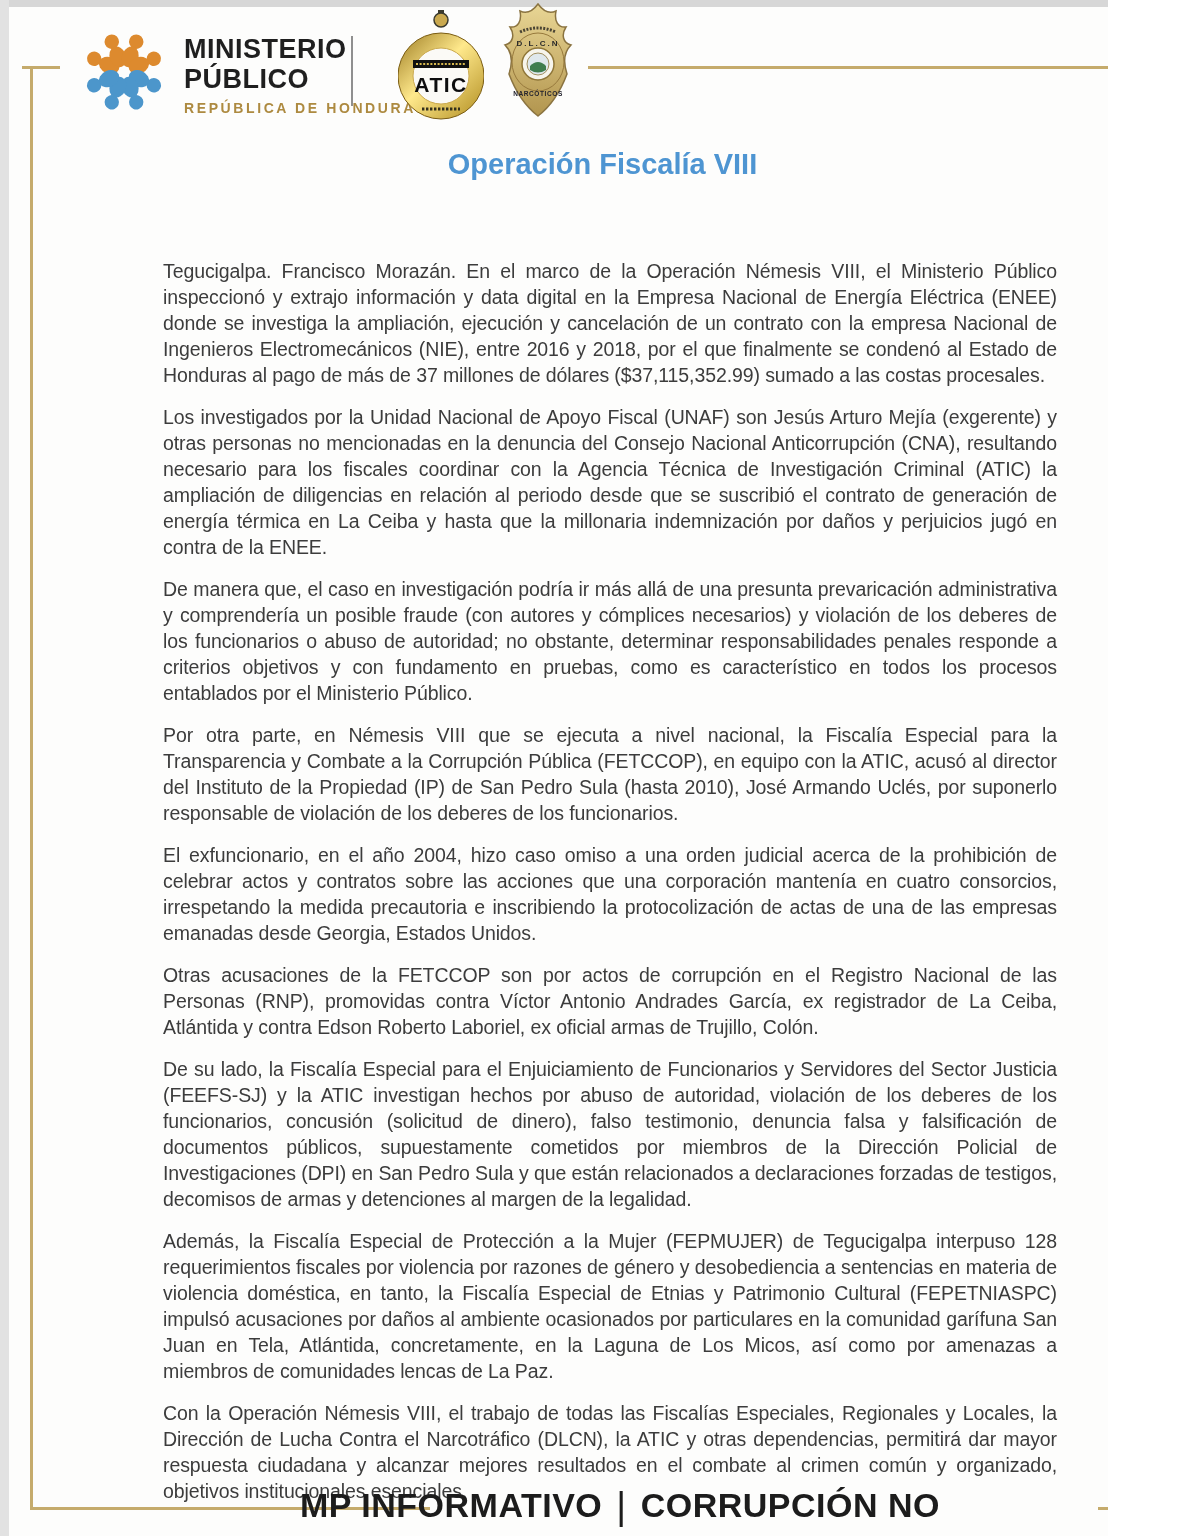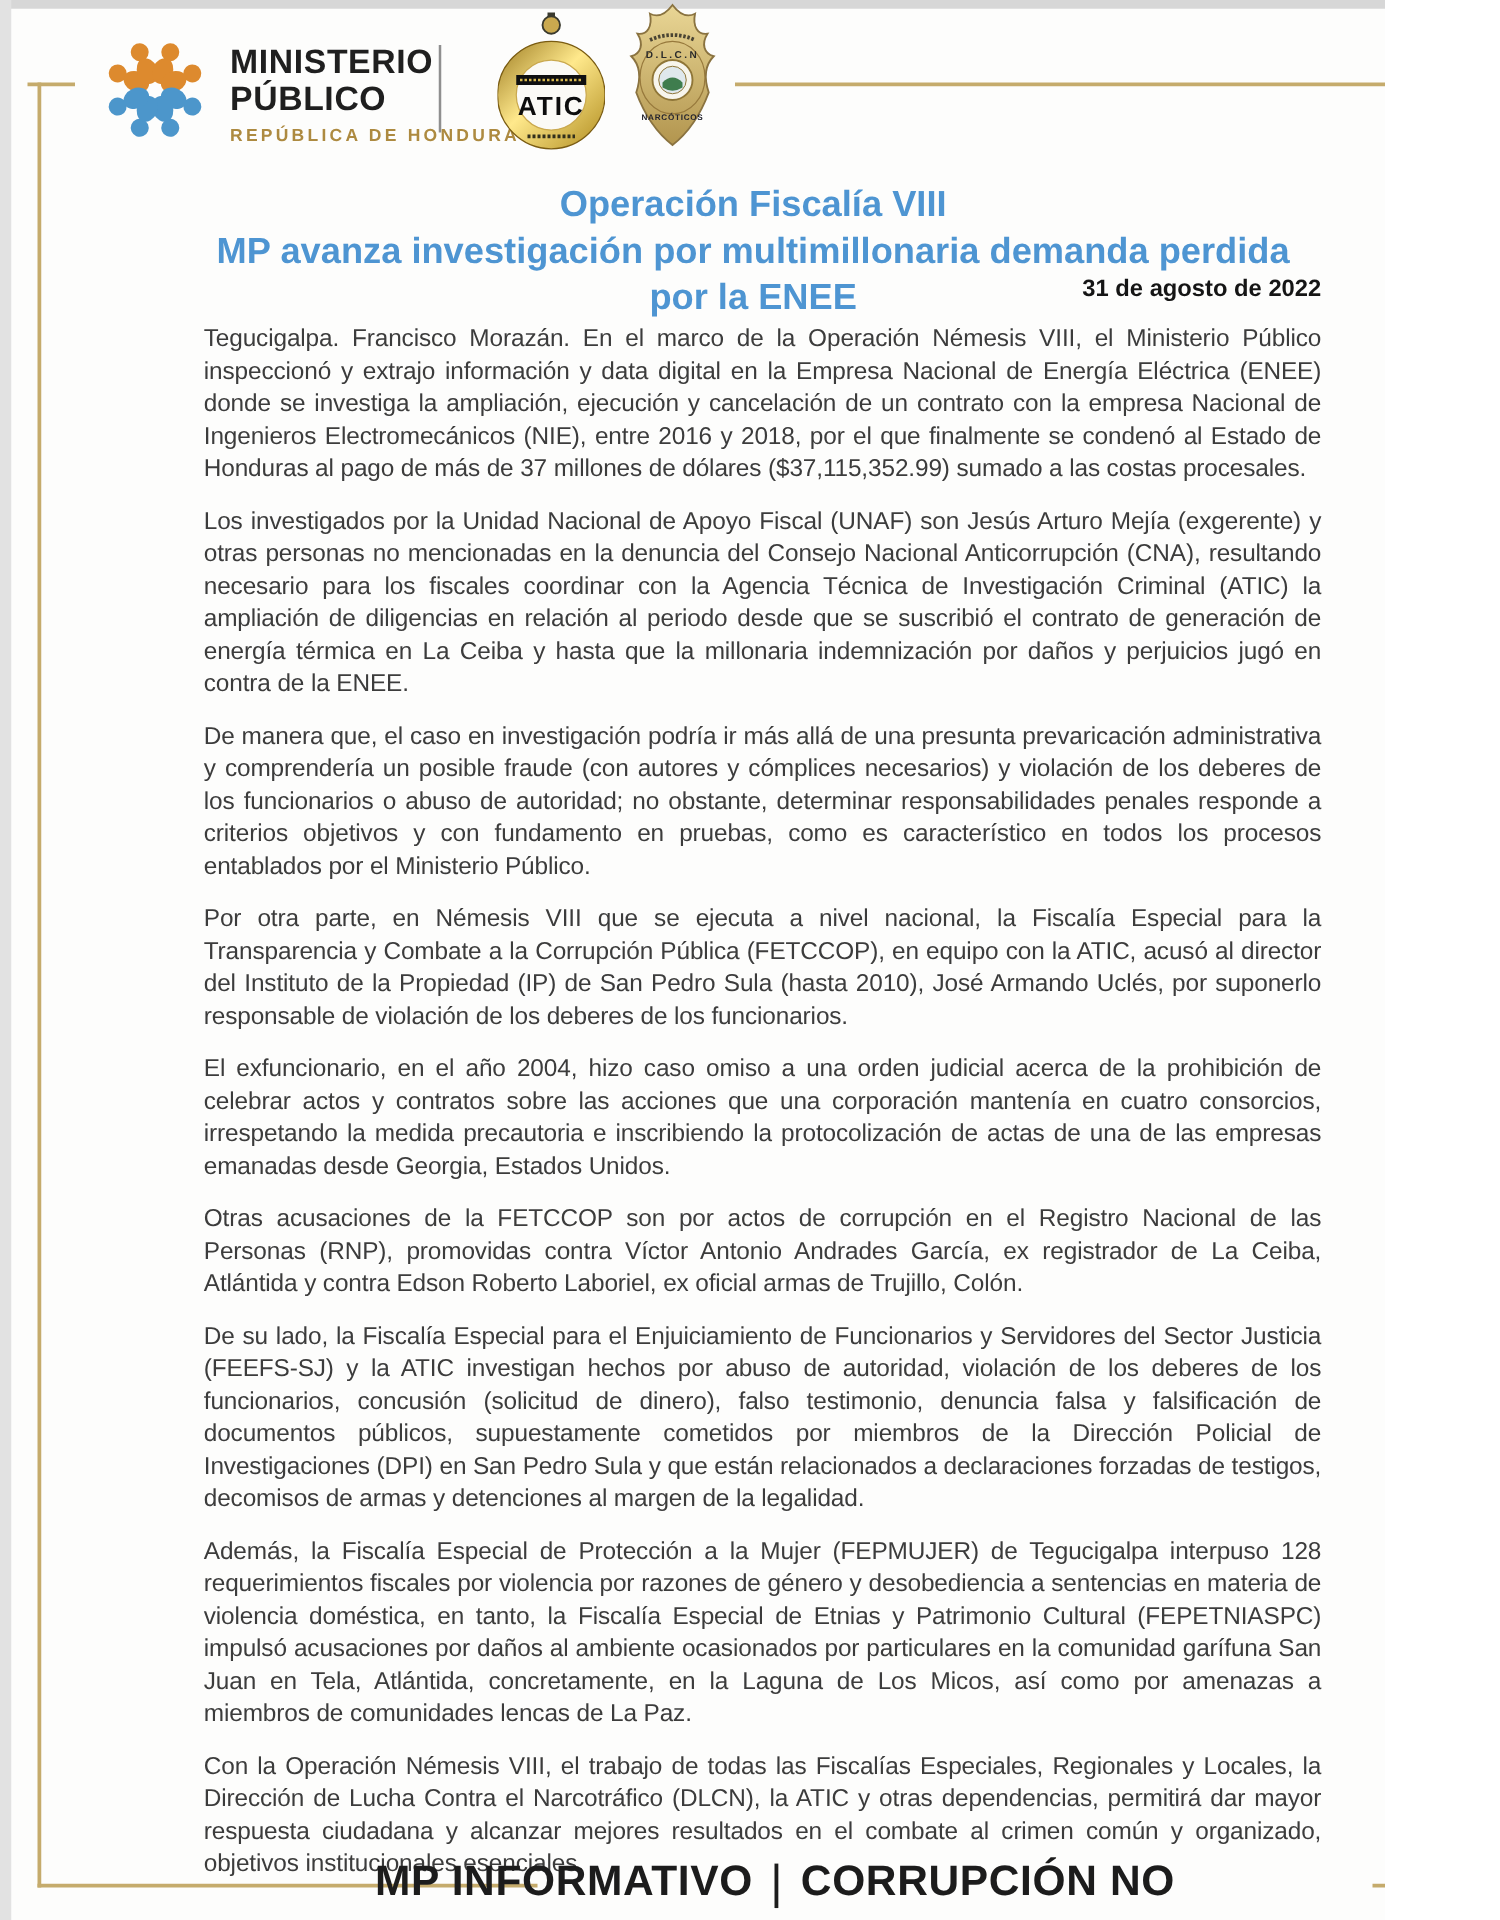--- a/index.html
+++ b/index.html
@@ -153,24 +153,22 @@
     <path d="M24 30 Q42 22 60 30" fill="none" stroke="#4a4433" stroke-width="3" stroke-dasharray="2 1.4"></path>
     <text x="42" y="44" text-anchor="middle" font-size="8" font-weight="bold" letter-spacing="2" fill="#2a2a2a">D.L.C.N</text>
     <circle cx="42" cy="62" r="16" fill="#f7f5ec" stroke="#8f7638" stroke-width="1.5"></circle>
     <circle cx="42" cy="62" r="11" fill="#dfe8ec" stroke="#8f7638" stroke-width=".8"></circle>
     <path d="M34 64 Q42 56 50 64 L50 68 Q42 73 34 68 Z" fill="#3f7d4e"></path>
     <text x="42" y="94" text-anchor="middle" font-size="6.5" font-weight="bold" letter-spacing=".6" fill="#23232d">NARCÓTICOS</text>
   </svg>
 
   <div class="title-block">
     <div>Operación Fiscalía VIII</div>
-    <div>MP avanza investigación por multimillonaria demanda perdida por la ENEE</div>
   </div>
 
-  <div class="date-line">31 de agosto de 2022</div>
 
   <div class="body-text">
     <p>Tegucigalpa. Francisco Morazán. En el marco de la Operación Némesis VIII, el Ministerio Público inspeccionó y extrajo información y data digital en la Empresa Nacional de Energía Eléctrica (ENEE) donde se investiga la ampliación, ejecución y cancelación de un contrato con la empresa Nacional de Ingenieros Electromecánicos (NIE), entre 2016 y 2018, por el que finalmente se condenó al Estado de Honduras al pago de más de 37 millones de dólares ($37,115,352.99) sumado a las costas procesales.</p>
     <p>Los investigados por la Unidad Nacional de Apoyo Fiscal (UNAF) son Jesús Arturo Mejía (exgerente) y otras personas no mencionadas en la denuncia del Consejo Nacional Anticorrupción (CNA), resultando necesario para los fiscales coordinar con la Agencia Técnica de Investigación Criminal (ATIC) la ampliación de diligencias en relación al periodo desde que se suscribió el contrato de generación de energía térmica en La Ceiba y hasta que la millonaria indemnización por daños y perjuicios jugó en contra de la ENEE.</p>
     <p>De manera que, el caso en investigación podría ir más allá de una presunta prevaricación administrativa y comprendería un posible fraude (con autores y cómplices necesarios) y violación de los deberes de los funcionarios o abuso de autoridad; no obstante, determinar responsabilidades penales responde a criterios objetivos y con fundamento en pruebas, como es característico en todos los procesos entablados por el Ministerio Público.</p>
     <p>Por otra parte, en Némesis VIII que se ejecuta a nivel nacional, la Fiscalía Especial para la Transparencia y Combate a la Corrupción Pública (FETCCOP), en equipo con la ATIC, acusó al director del Instituto de la Propiedad (IP) de San Pedro Sula (hasta 2010), José Armando Uclés, por suponerlo responsable de violación de los deberes de los funcionarios.</p>
     <p>El exfuncionario, en el año 2004, hizo caso omiso a una orden judicial acerca de la prohibición de celebrar actos y contratos sobre las acciones que una corporación mantenía en cuatro consorcios, irrespetando la medida precautoria e inscribiendo la protocolización de actas de una de las empresas emanadas desde Georgia, Estados Unidos.</p>
     <p>Otras acusaciones de la FETCCOP son por actos de corrupción en el Registro Nacional de las Personas (RNP), promovidas contra Víctor Antonio Andrades García, ex registrador de La Ceiba, Atlántida y contra Edson Roberto Laboriel, ex oficial armas de Trujillo, Colón.</p>
     <p>De su lado, la Fiscalía Especial para el Enjuiciamiento de Funcionarios y Servidores del Sector Justicia (FEEFS-SJ) y la ATIC investigan hechos por abuso de autoridad, violación de los deberes de los funcionarios, concusión (solicitud de dinero), falso testimonio, denuncia falsa y falsificación de documentos públicos, supuestamente cometidos por miembros de la Dirección Policial de Investigaciones (DPI) en San Pedro Sula y que están relacionados a declaraciones forzadas de testigos, decomisos de armas y detenciones al margen de la legalidad.</p>
     <p>Además, la Fiscalía Especial de Protección a la Mujer (FEPMUJER) de Tegucigalpa interpuso 128 requerimientos fiscales por violencia por razones de género y desobediencia a sentencias en materia de violencia doméstica, en tanto, la Fiscalía Especial de Etnias y Patrimonio Cultural (FEPETNIASPC) impulsó acusaciones por daños al ambiente ocasionados por particulares en la comunidad garífuna San Juan en Tela, Atlántida, concretamente, en la Laguna de Los Micos, así como por amenazas a miembros de comunidades lencas de La Paz.</p>

